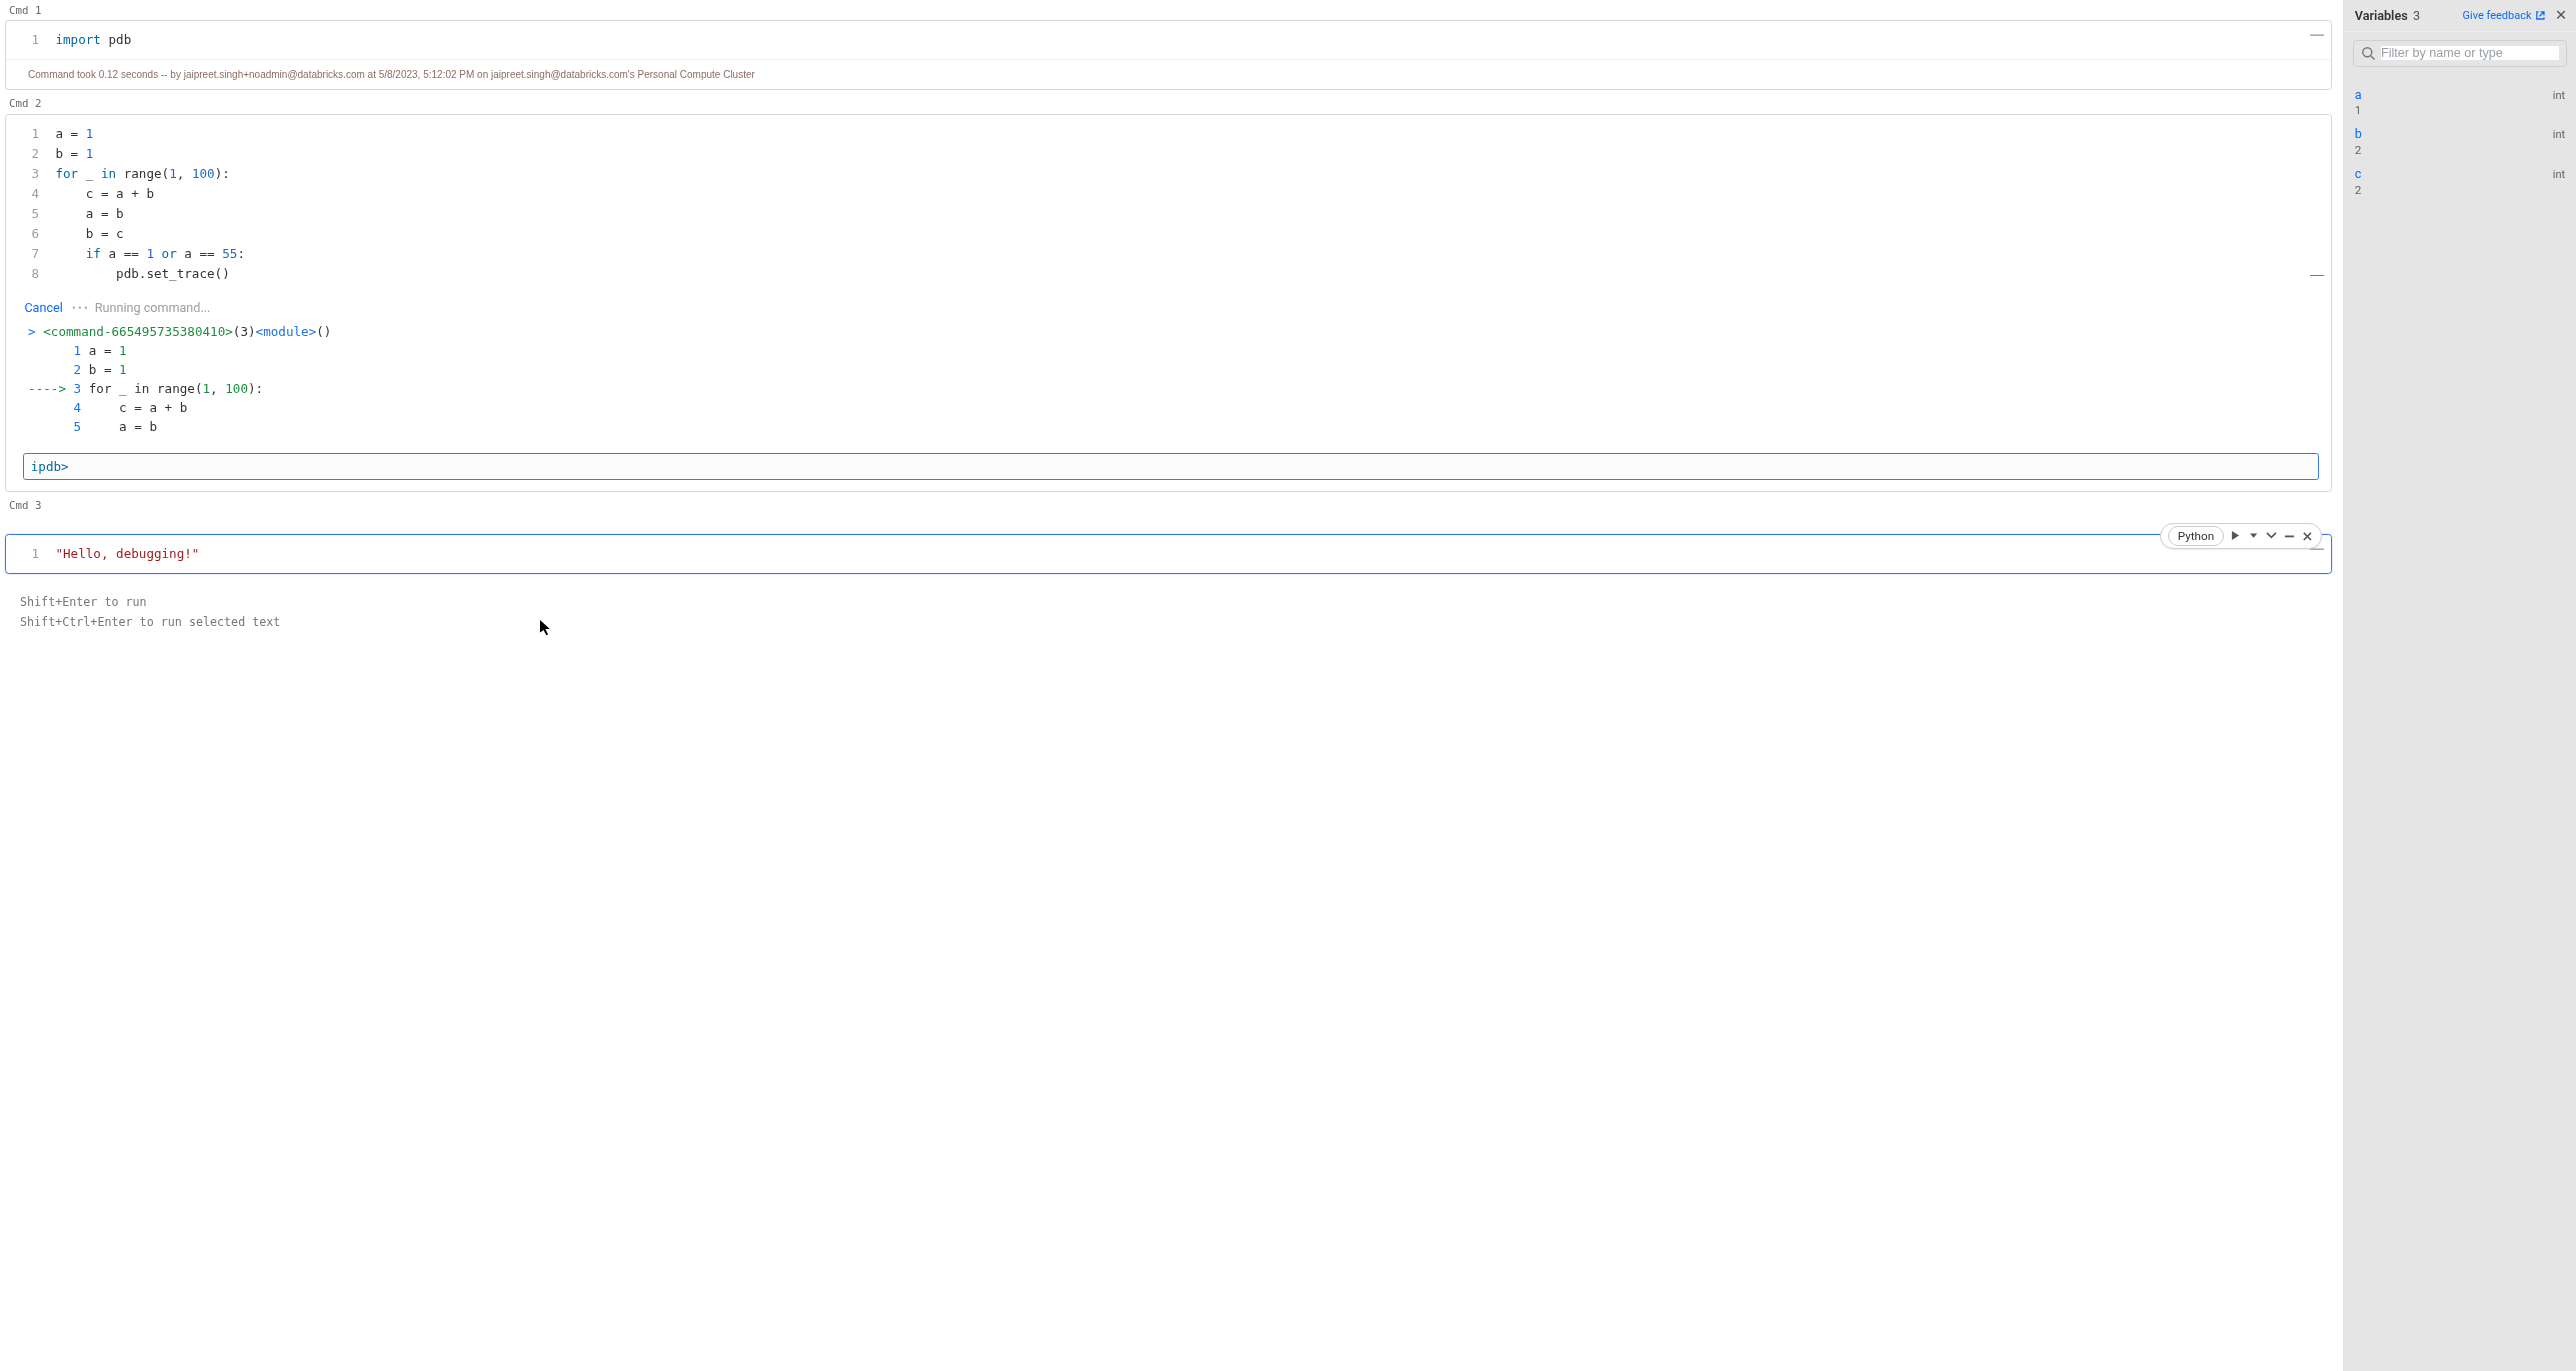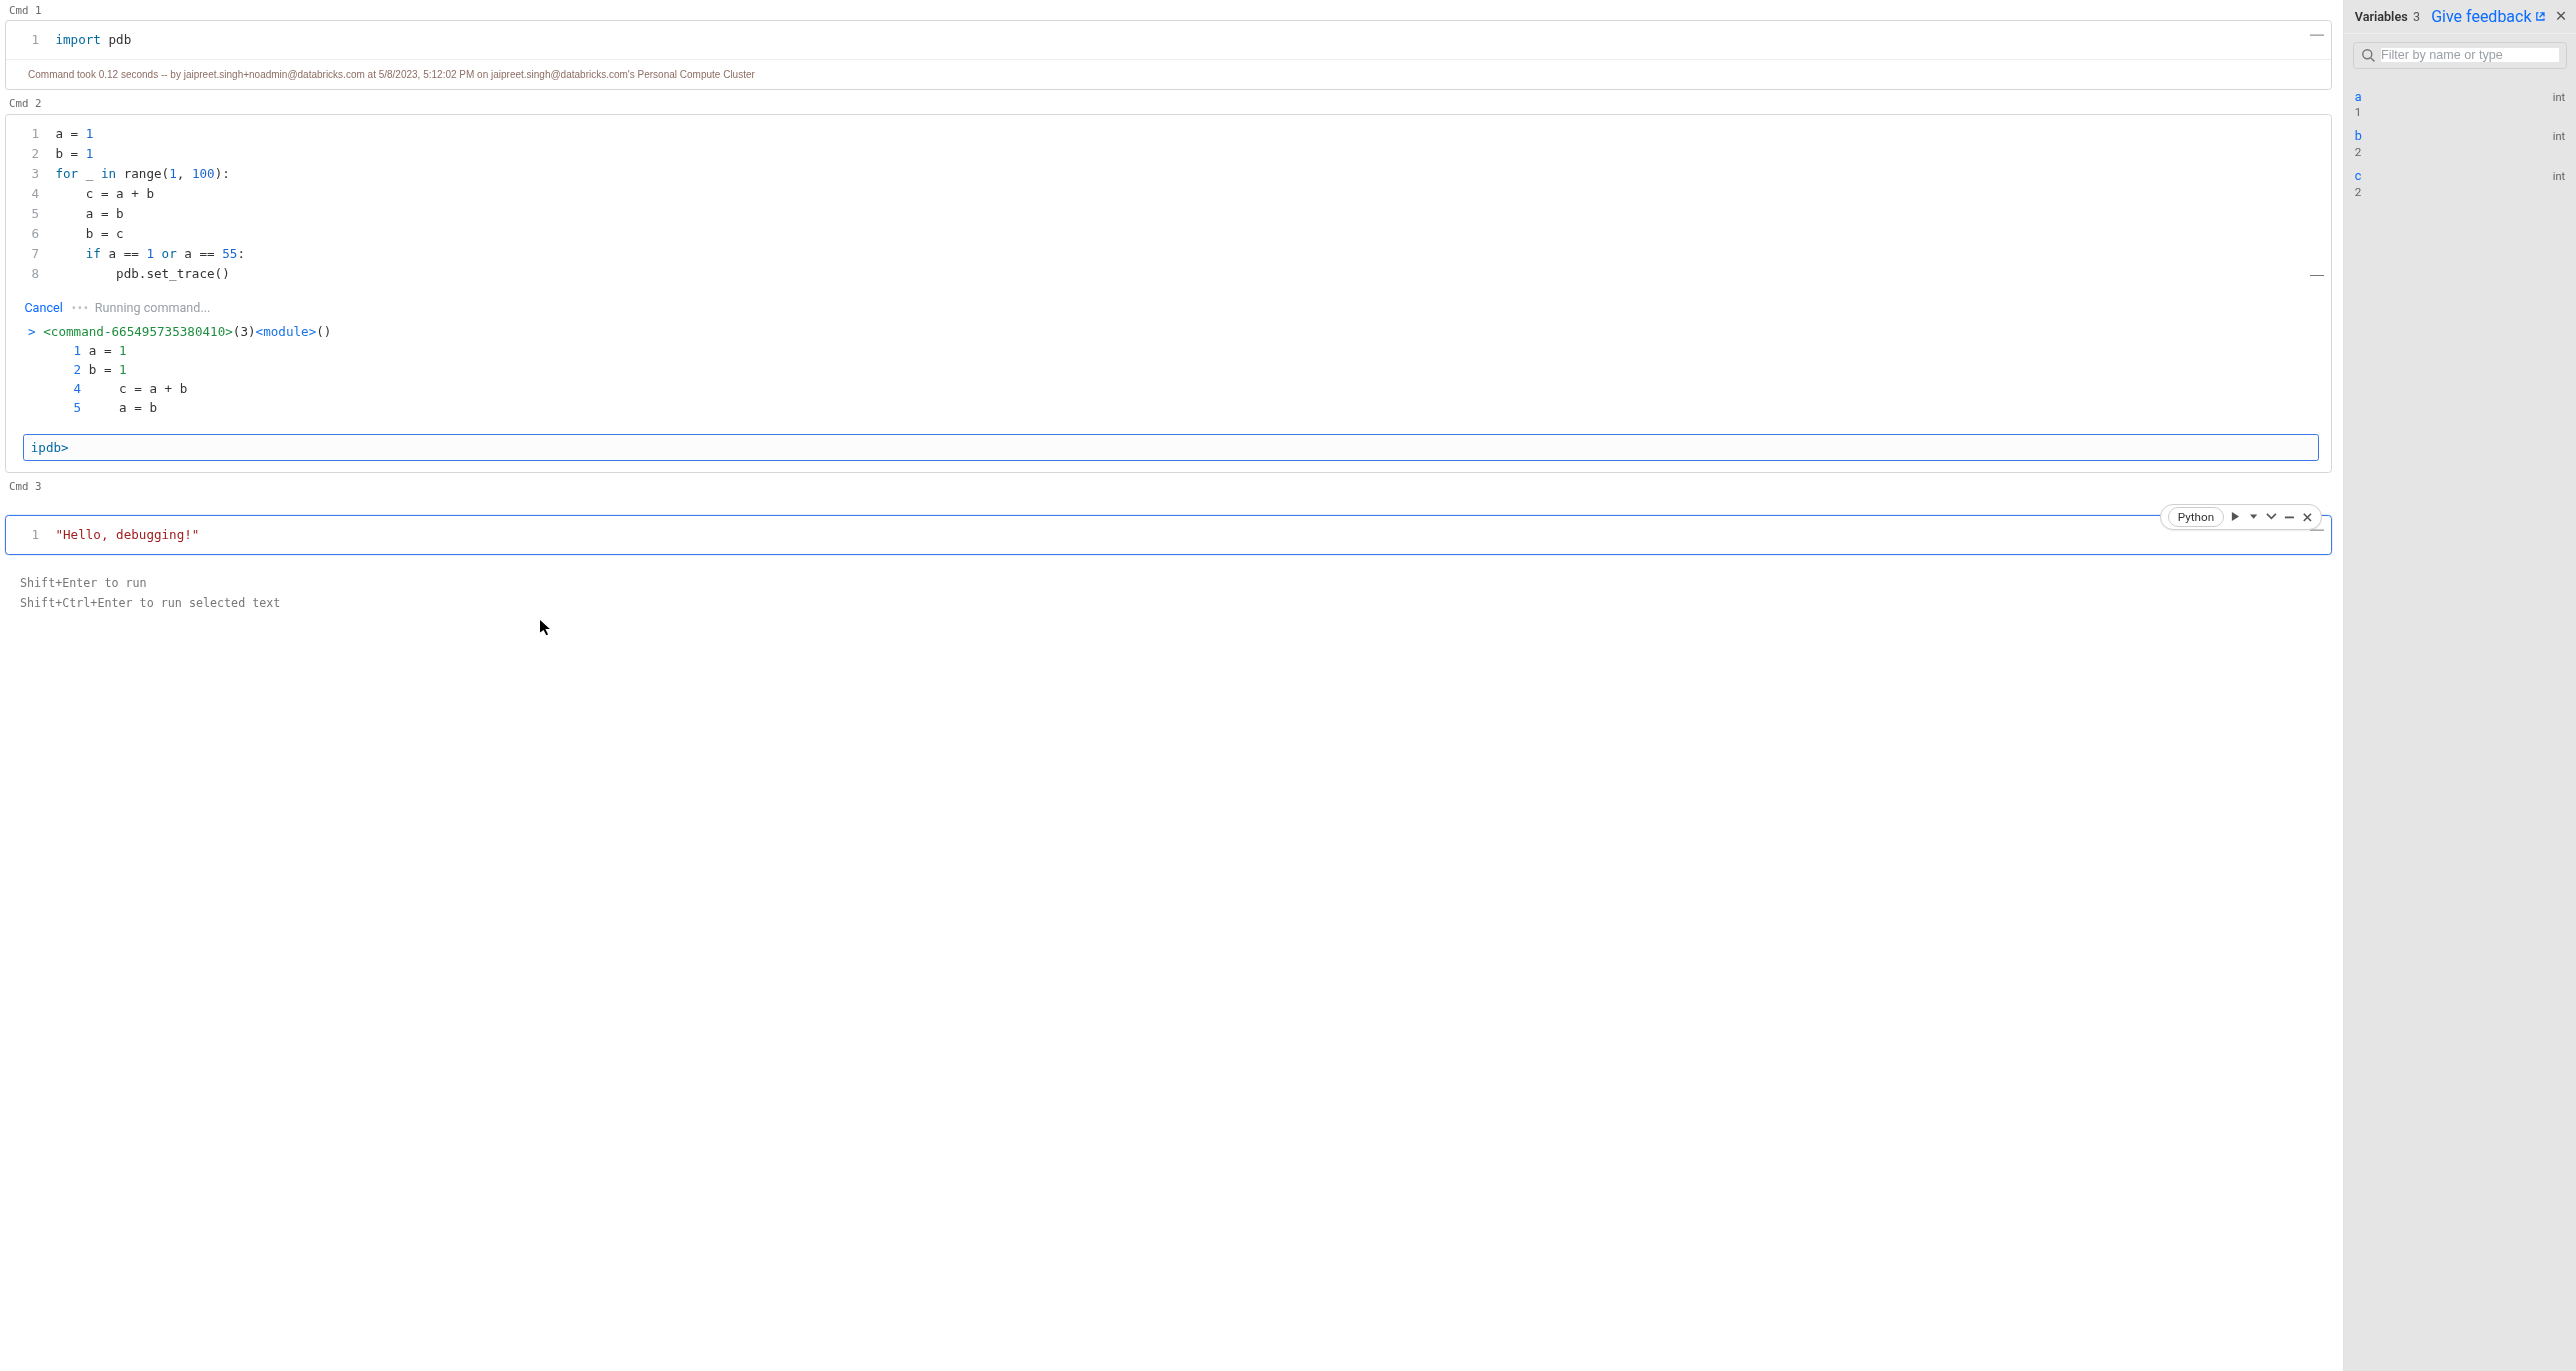--- a/index.html
+++ b/index.html
@@ -42,21 +42,21 @@
       align-items: center;
       gap: 5.4px;
     }
     .var-count {
       font-size: 12.6px;
       color: #555;
       font-weight: 400;
     }
     .feedback {
       color: #0b6cff;
-      font-size: 16px;
+      font-size: 11px;
       display: flex;
       align-items: center;
       gap: 3.6px;
       cursor: pointer;
     }
     .close-x {
       font-size: 14.4px;
       color: #555;
       cursor: pointer;
       margin-left: 3.6px;
@@ -333,20 +333,21 @@
       <span class="cancel-link">Cancel</span>
       <span>
         <span class="dots">•••</span>
         <span class="running-text">Running command...</span>
       </span>
     </div>
     <div class="trace-output" id="trace-cmd2">
         <div class="trace-line"><span class="tok-gt">&gt; </span><span class="tok-cmd">&lt;command-665495735380410&gt;</span><span>(3)</span><span class="tok-mod">&lt;module&gt;</span><span>()</span></div>
         <div class="trace-line">      <span class="tok-lineno">1</span> a = <span class="tok-num">1</span></div>
         <div class="trace-line">      <span class="tok-lineno">2</span> b = <span class="tok-num">1</span></div>
+        <div class="trace-line"><span class="arrow-green">----&gt;</span> <span class="tok-lineno">3</span> for _ in range(<span class="tok-num">1</span>, <span class="tok-num">100</span>):</div>
         <div class="trace-line">      <span class="tok-lineno">4</span>     c = a + b</div>
         <div class="trace-line">      <span class="tok-lineno">5</span>     a = b</div>
       </div>
     <div class="ipdb-wrap">
       <span class="ipdb-prompt">ipdb&gt;</span>
       <input class="ipdb-input" style="">
     </div>
   </div>
 
   <div class="cell-label">Cmd 3</div>

